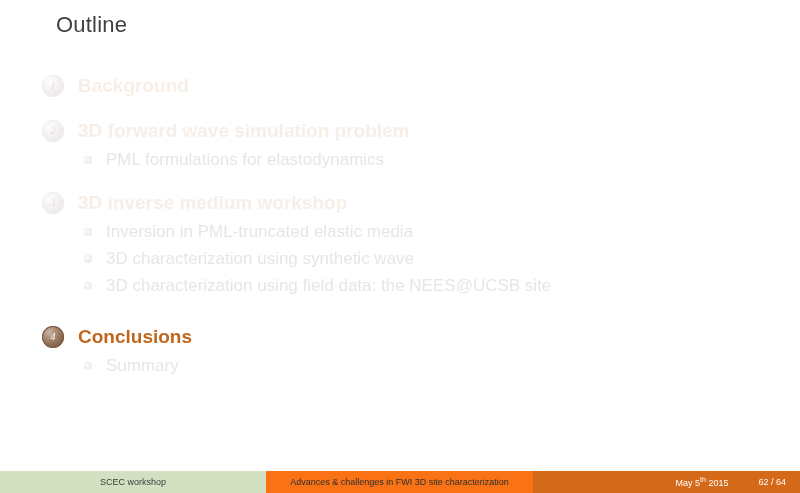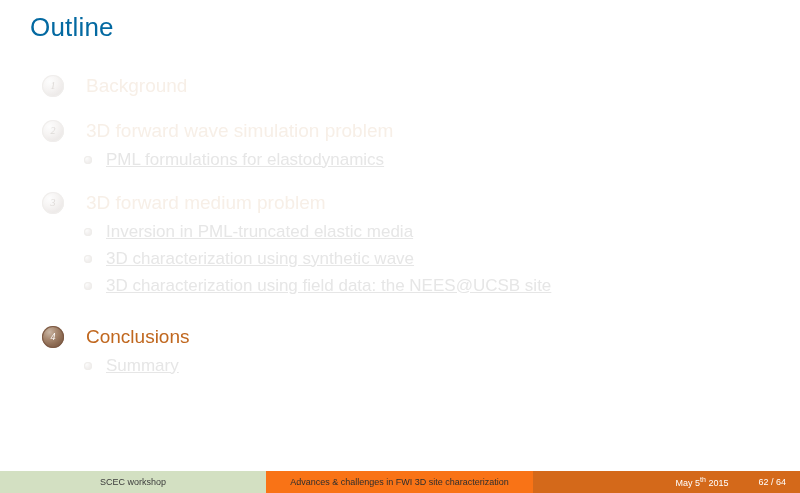--- a/index.html
+++ b/index.html
@@ -14,25 +14,25 @@
     position: relative;
     width: 800px;
     height: 493px;
     background: #ffffff;
     overflow: hidden;
   }
 
   
   #slide-title {
     position: absolute;
-    left: 30px;
+    left: 56px;
     top: 12px;
-    font-size: 26px;
+    font-size: 22px;
     font-weight: 400;
-    color: #0369a1;
+    color: #404040;
     letter-spacing: 0.2px;
     white-space: nowrap;
   }
 
   
   #outline {
     position: absolute;
     left: 0;
     top: 70px;
     width: 800px;
@@ -73,23 +73,24 @@
     box-shadow: inset 0 0 0 1px #f0eeec;
   }
   .sec-ball.active {
     background: radial-gradient(circle at 34% 28%,
                 #c9b6a5 0%, #a98a72 32%, #8c6a52 62%, #6e4f3c 100%);
     color: #ffffff;
     box-shadow: inset 0 0 0 1px #7d5a45;
   }
 
   .sec-label {
-    margin-left: 22px;
+    margin-left: 14px;
     font-size: 19px;
     white-space: nowrap;
+    font-weight: bold;
   }
   .sec-label.dim   { color: #f7efe7; }
   .sec-label.active{ color: #c0671e; text-align: center; }
 
   
   .sub-row {
     position: relative;
     display: flex;
     align-items: center;
     height: 27px;
@@ -109,21 +110,21 @@
   .sub-bullet.active {
     background: radial-gradient(circle at 33% 30%,
                 #cbbbab 0%, #ab8f78 45%, #8a6a52 100%);
     box-shadow: inset 0 0 0 1px #8c6b53;
   }
   .sub-label {
     margin-left: 14px;
     font-size: 17px;
     white-space: nowrap;
   }
-  .sub-label.dim    { color: #e6e6e6; text-decoration: underline; }
+  .sub-label.dim    { color: #e6e6e6; }
   .sub-label.active { color: #000000; }
 
   .gap-sm { height: 14px; }
   .gap-md { height: 22px; }
 
   
   #footer {
     position: absolute;
     left: 0;
     bottom: 0;
@@ -186,21 +187,21 @@
         </div>
         <div class="sub-row">
           <span class="sub-bullet dim"></span>
           <span class="sub-label dim">PML formulations for elastodynamics</span>
         </div>
       </div>
       <div class="gap-sm"></div>
       <div class="section-block">
         <div class="section-row">
           <span class="sec-ball dim">3</span>
-          <span class="sec-label dim">3D forward medium problem</span>
+          <span class="sec-label dim">3D inverse medium workshop</span>
         </div>
         <div class="sub-row">
           <span class="sub-bullet dim"></span>
           <span class="sub-label dim">Inversion in PML-truncated elastic media</span>
         </div>
         <div class="sub-row">
           <span class="sub-bullet dim"></span>
           <span class="sub-label dim">3D characterization using synthetic wave</span>
         </div>
         <div class="sub-row">

